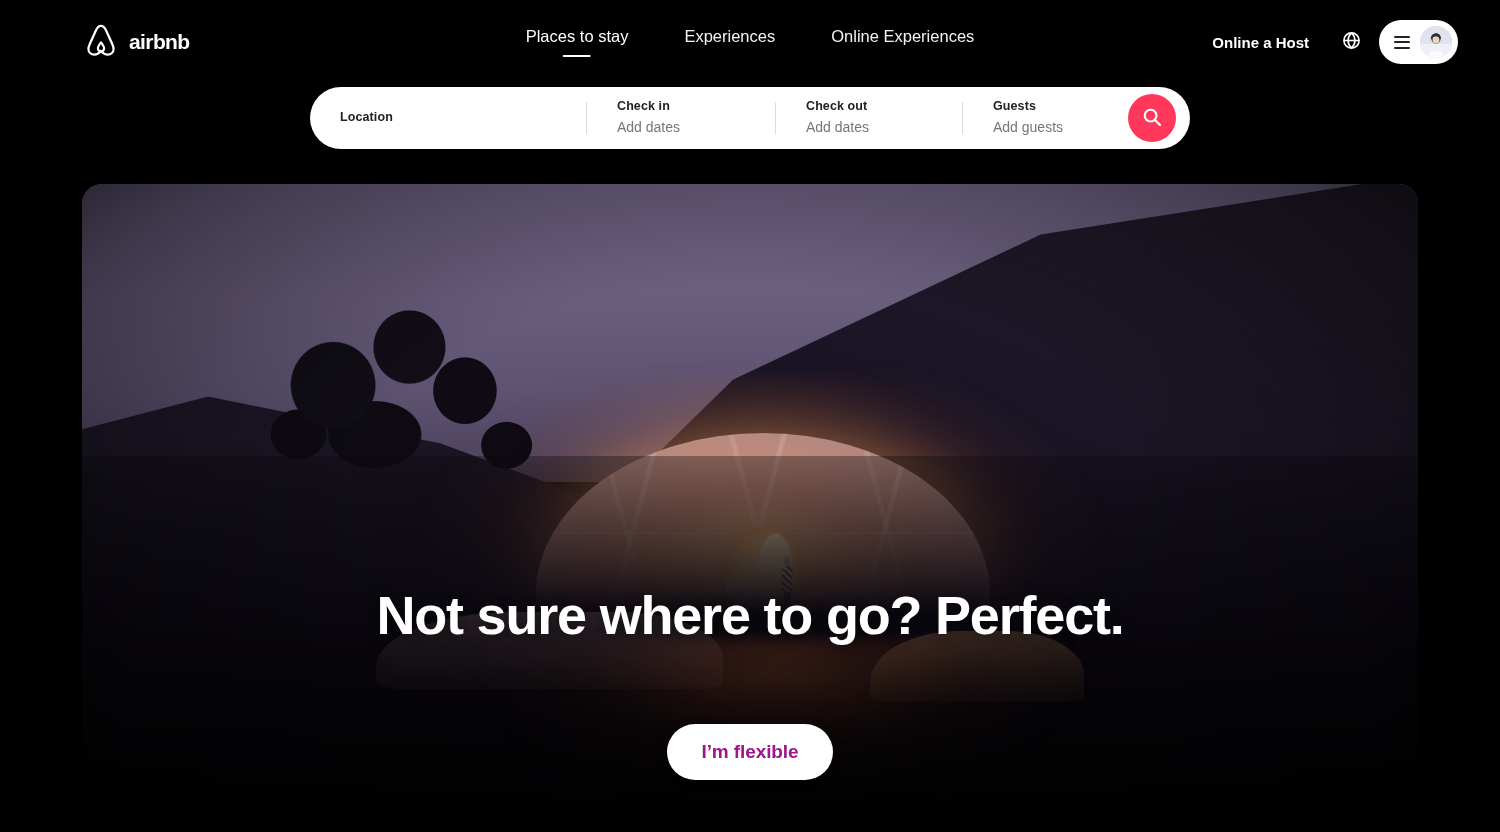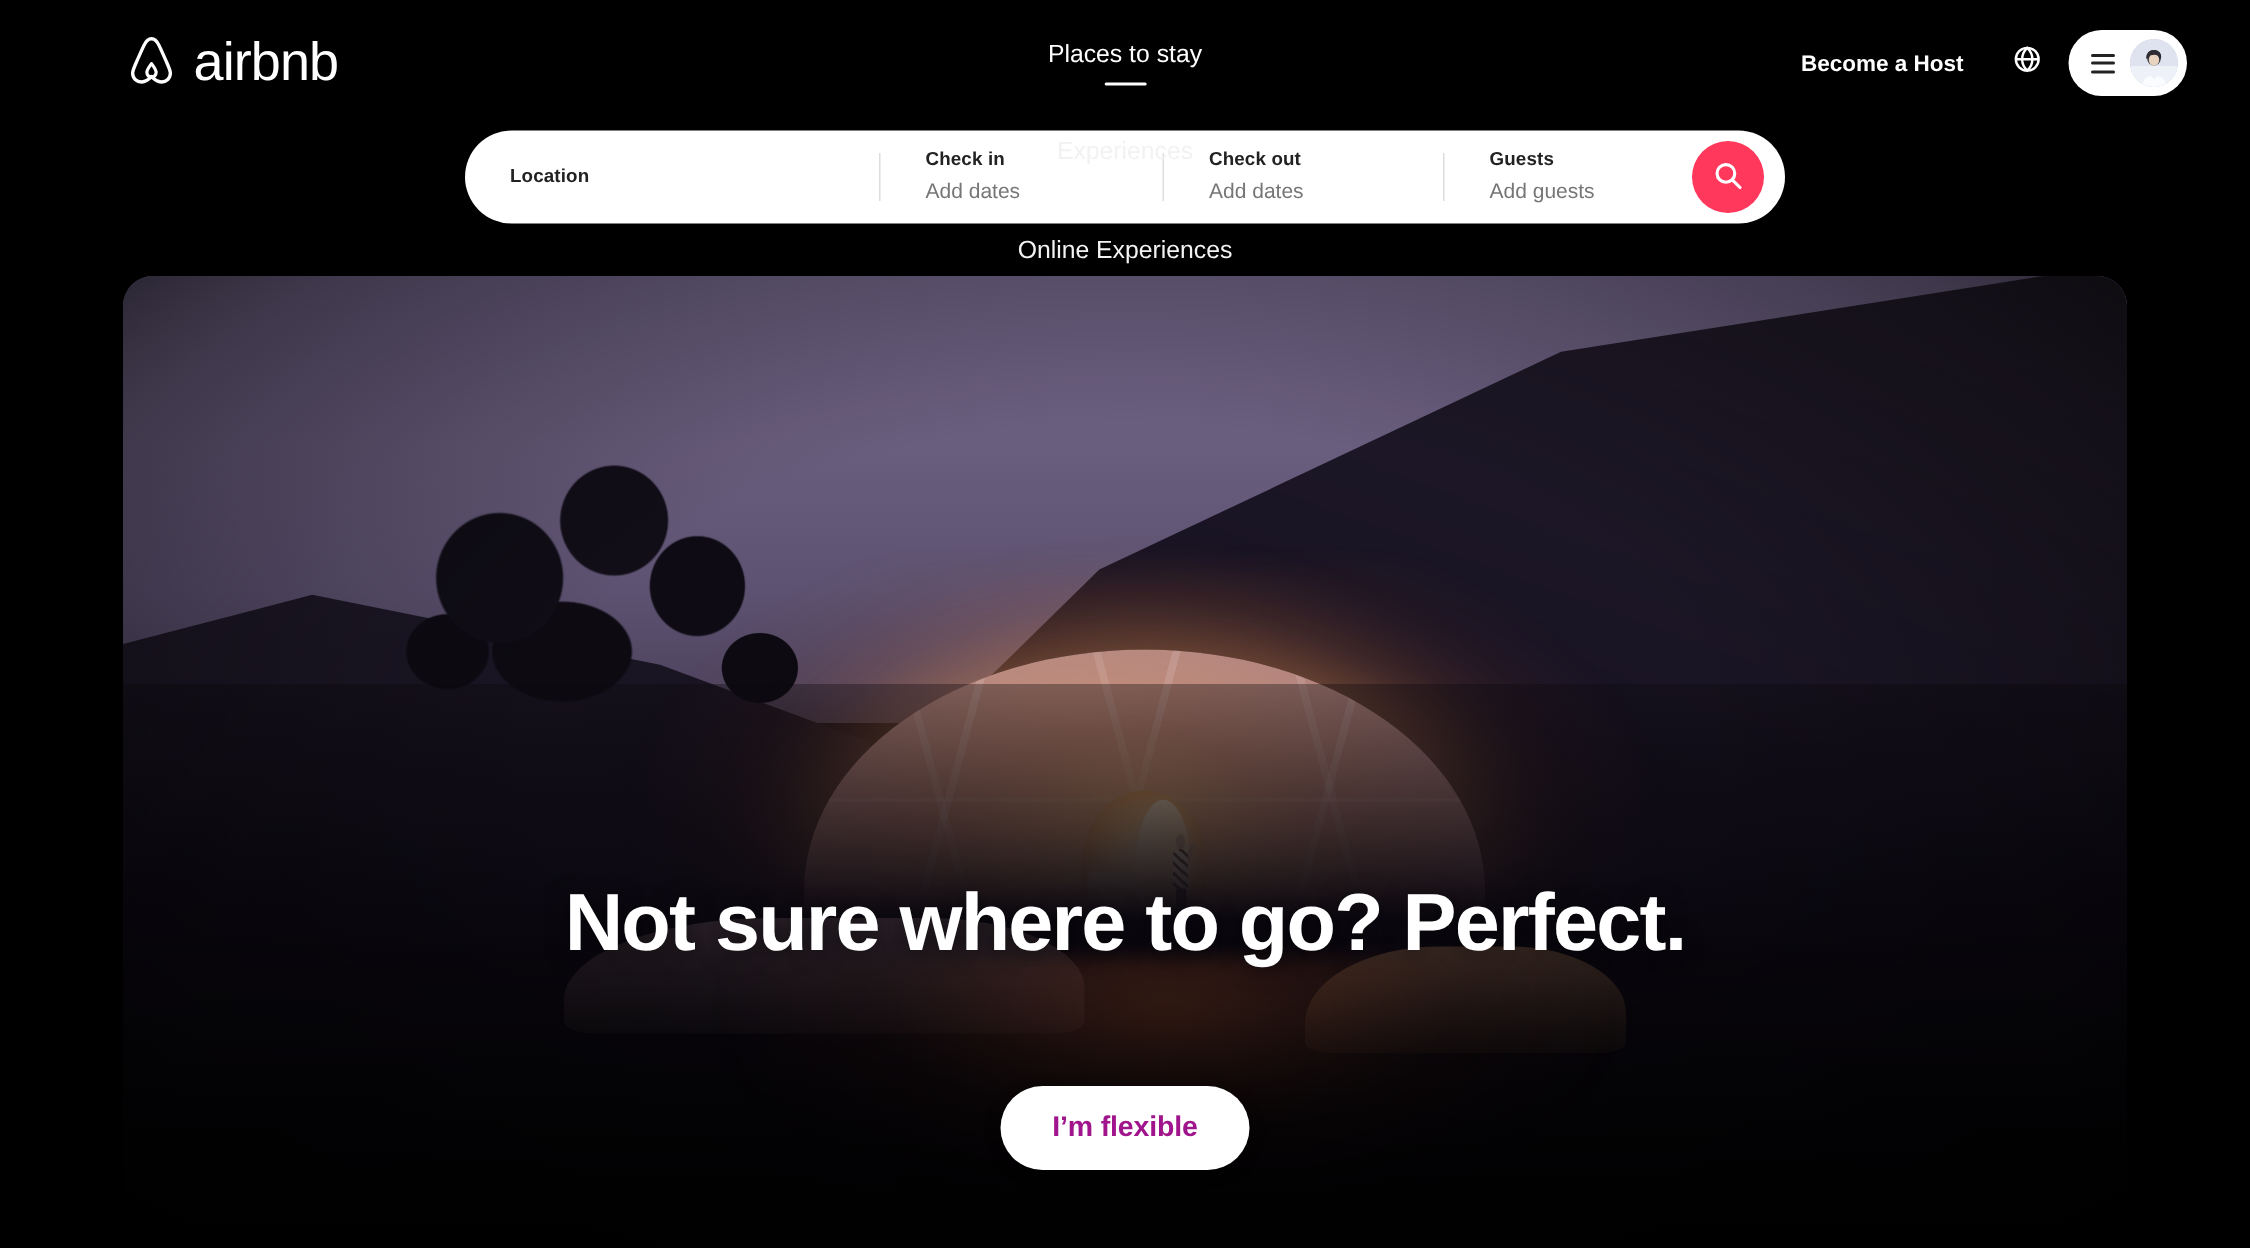--- a/index.html
+++ b/index.html
@@ -16,27 +16,27 @@
     position:absolute; top:0; left:0; width:1500px; height:84px;
     display:flex; align-items:center;
     z-index:40;
   }
   .logo-wrap {
     position:absolute; left:82px; top:22px;
     display:flex; align-items:center; gap:9px;
   }
   .logo-mark { width:38px; height:38px; display:block; }
   .logo-text {
-    color:#fff; font-size:36px; font-weight:400; letter-spacing:-0.6px;
+    color:#fff; font-size:21px; font-weight:700; letter-spacing:-0.6px;
     line-height:1;
   }
 
   .nav {
     position:absolute; left:50%; top:26px; transform:translateX(-50%);
-    display:flex; align-items:center; gap:32px;flex-direction:column;
+    display:flex; align-items:flex-end; gap:56px;
   }
   .nav-item {
     position:relative; color:#f2f2f2; font-size:16.5px; font-weight:400;
     line-height:1.3; white-space:nowrap; padding-bottom:12px; cursor:pointer;
   }
   .nav-item.active { color:#fff; }
   .nav-underline {
     position:absolute; bottom:2px; left:50%; transform:translateX(-50%);
     width:28px; height:2.5px; background:#fff; border-radius:2px;
   }
@@ -274,21 +274,21 @@
       </div>
       <div class="nav-item">
         <span>Experiences</span>
       </div>
       <div class="nav-item">
         <span>Online Experiences</span>
       </div>
     </nav>
 
     <div class="header-right">
-      <div class="become-host">Become a Host</div>
+      <div class="become-host">Online a Host</div>
 
       <div class="globe-btn">
         <span>
           <svg width="19" height="19" viewBox="0 0 20 20" fill="none">
             <circle cx="10" cy="10" r="8" stroke="#fff" stroke-width="1.7"></circle>
             <path d="M2 10h16" stroke="#fff" stroke-width="1.7"></path>
             <path d="M10 2c2.4 2.3 3.6 5.0 3.6 8s-1.2 5.7-3.6 8c-2.4-2.3-3.6-5.0-3.6-8S7.6 4.3 10 2z" stroke="#fff" stroke-width="1.7"></path>
           </svg>
         </span>
       </div>

